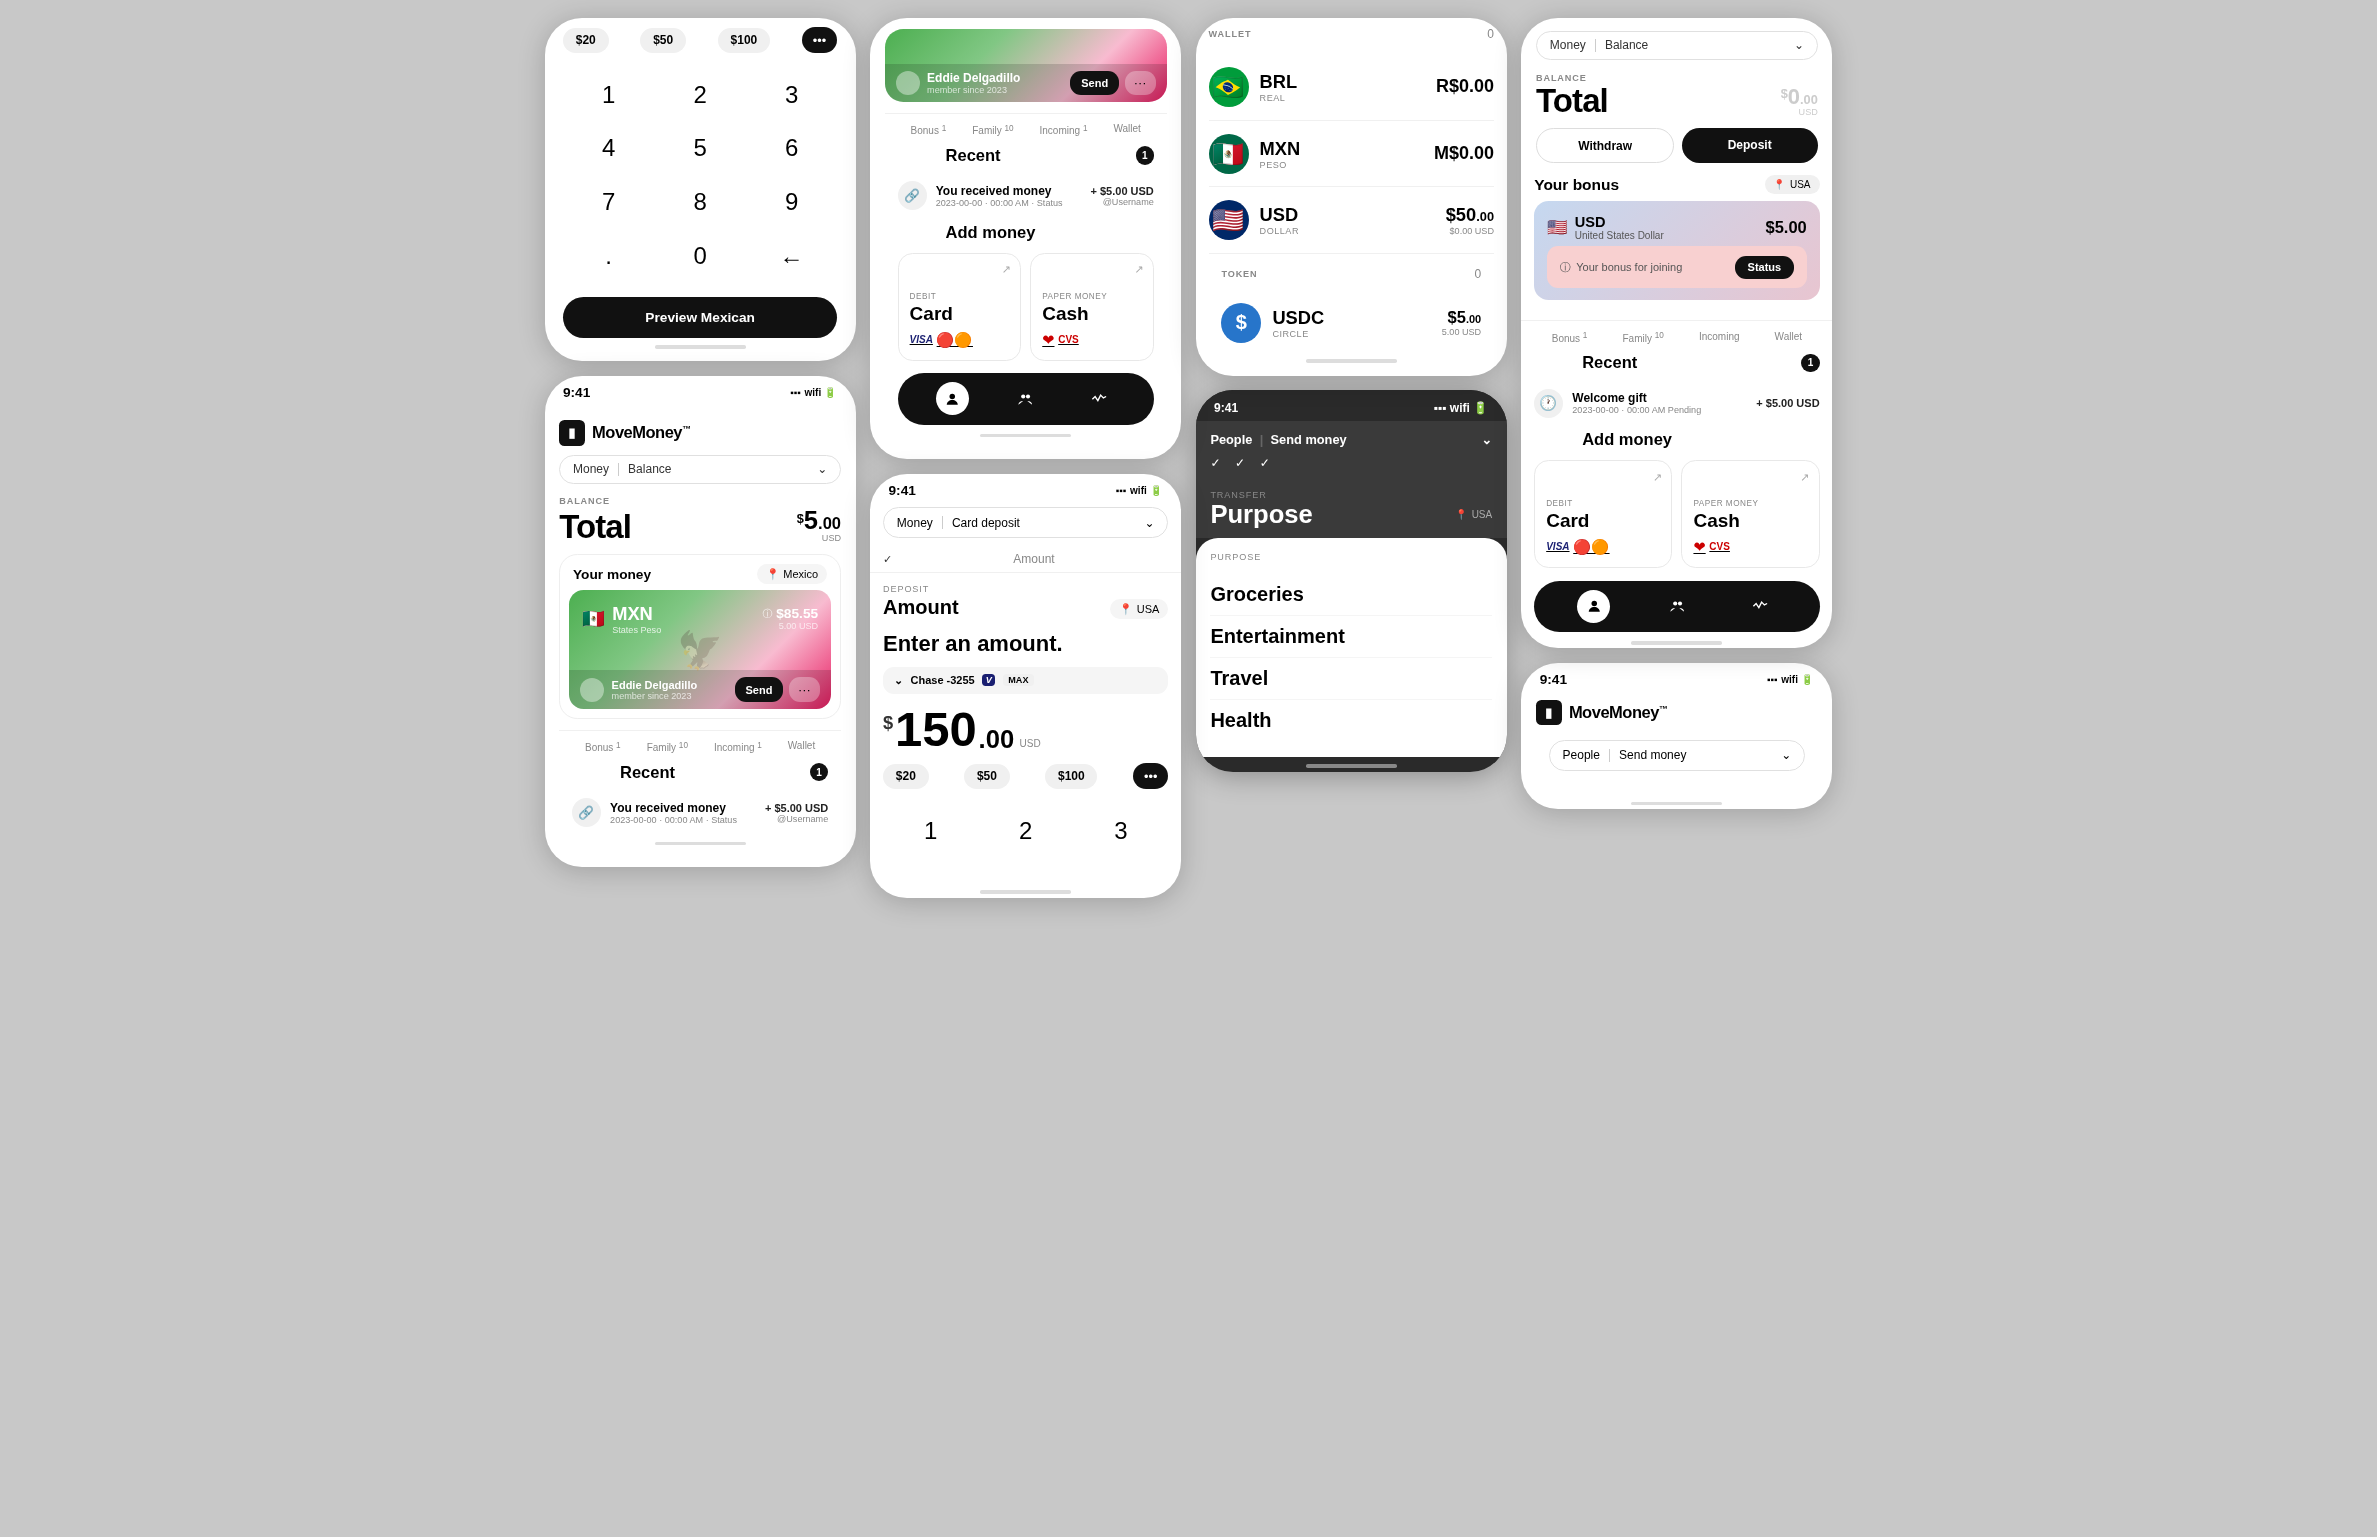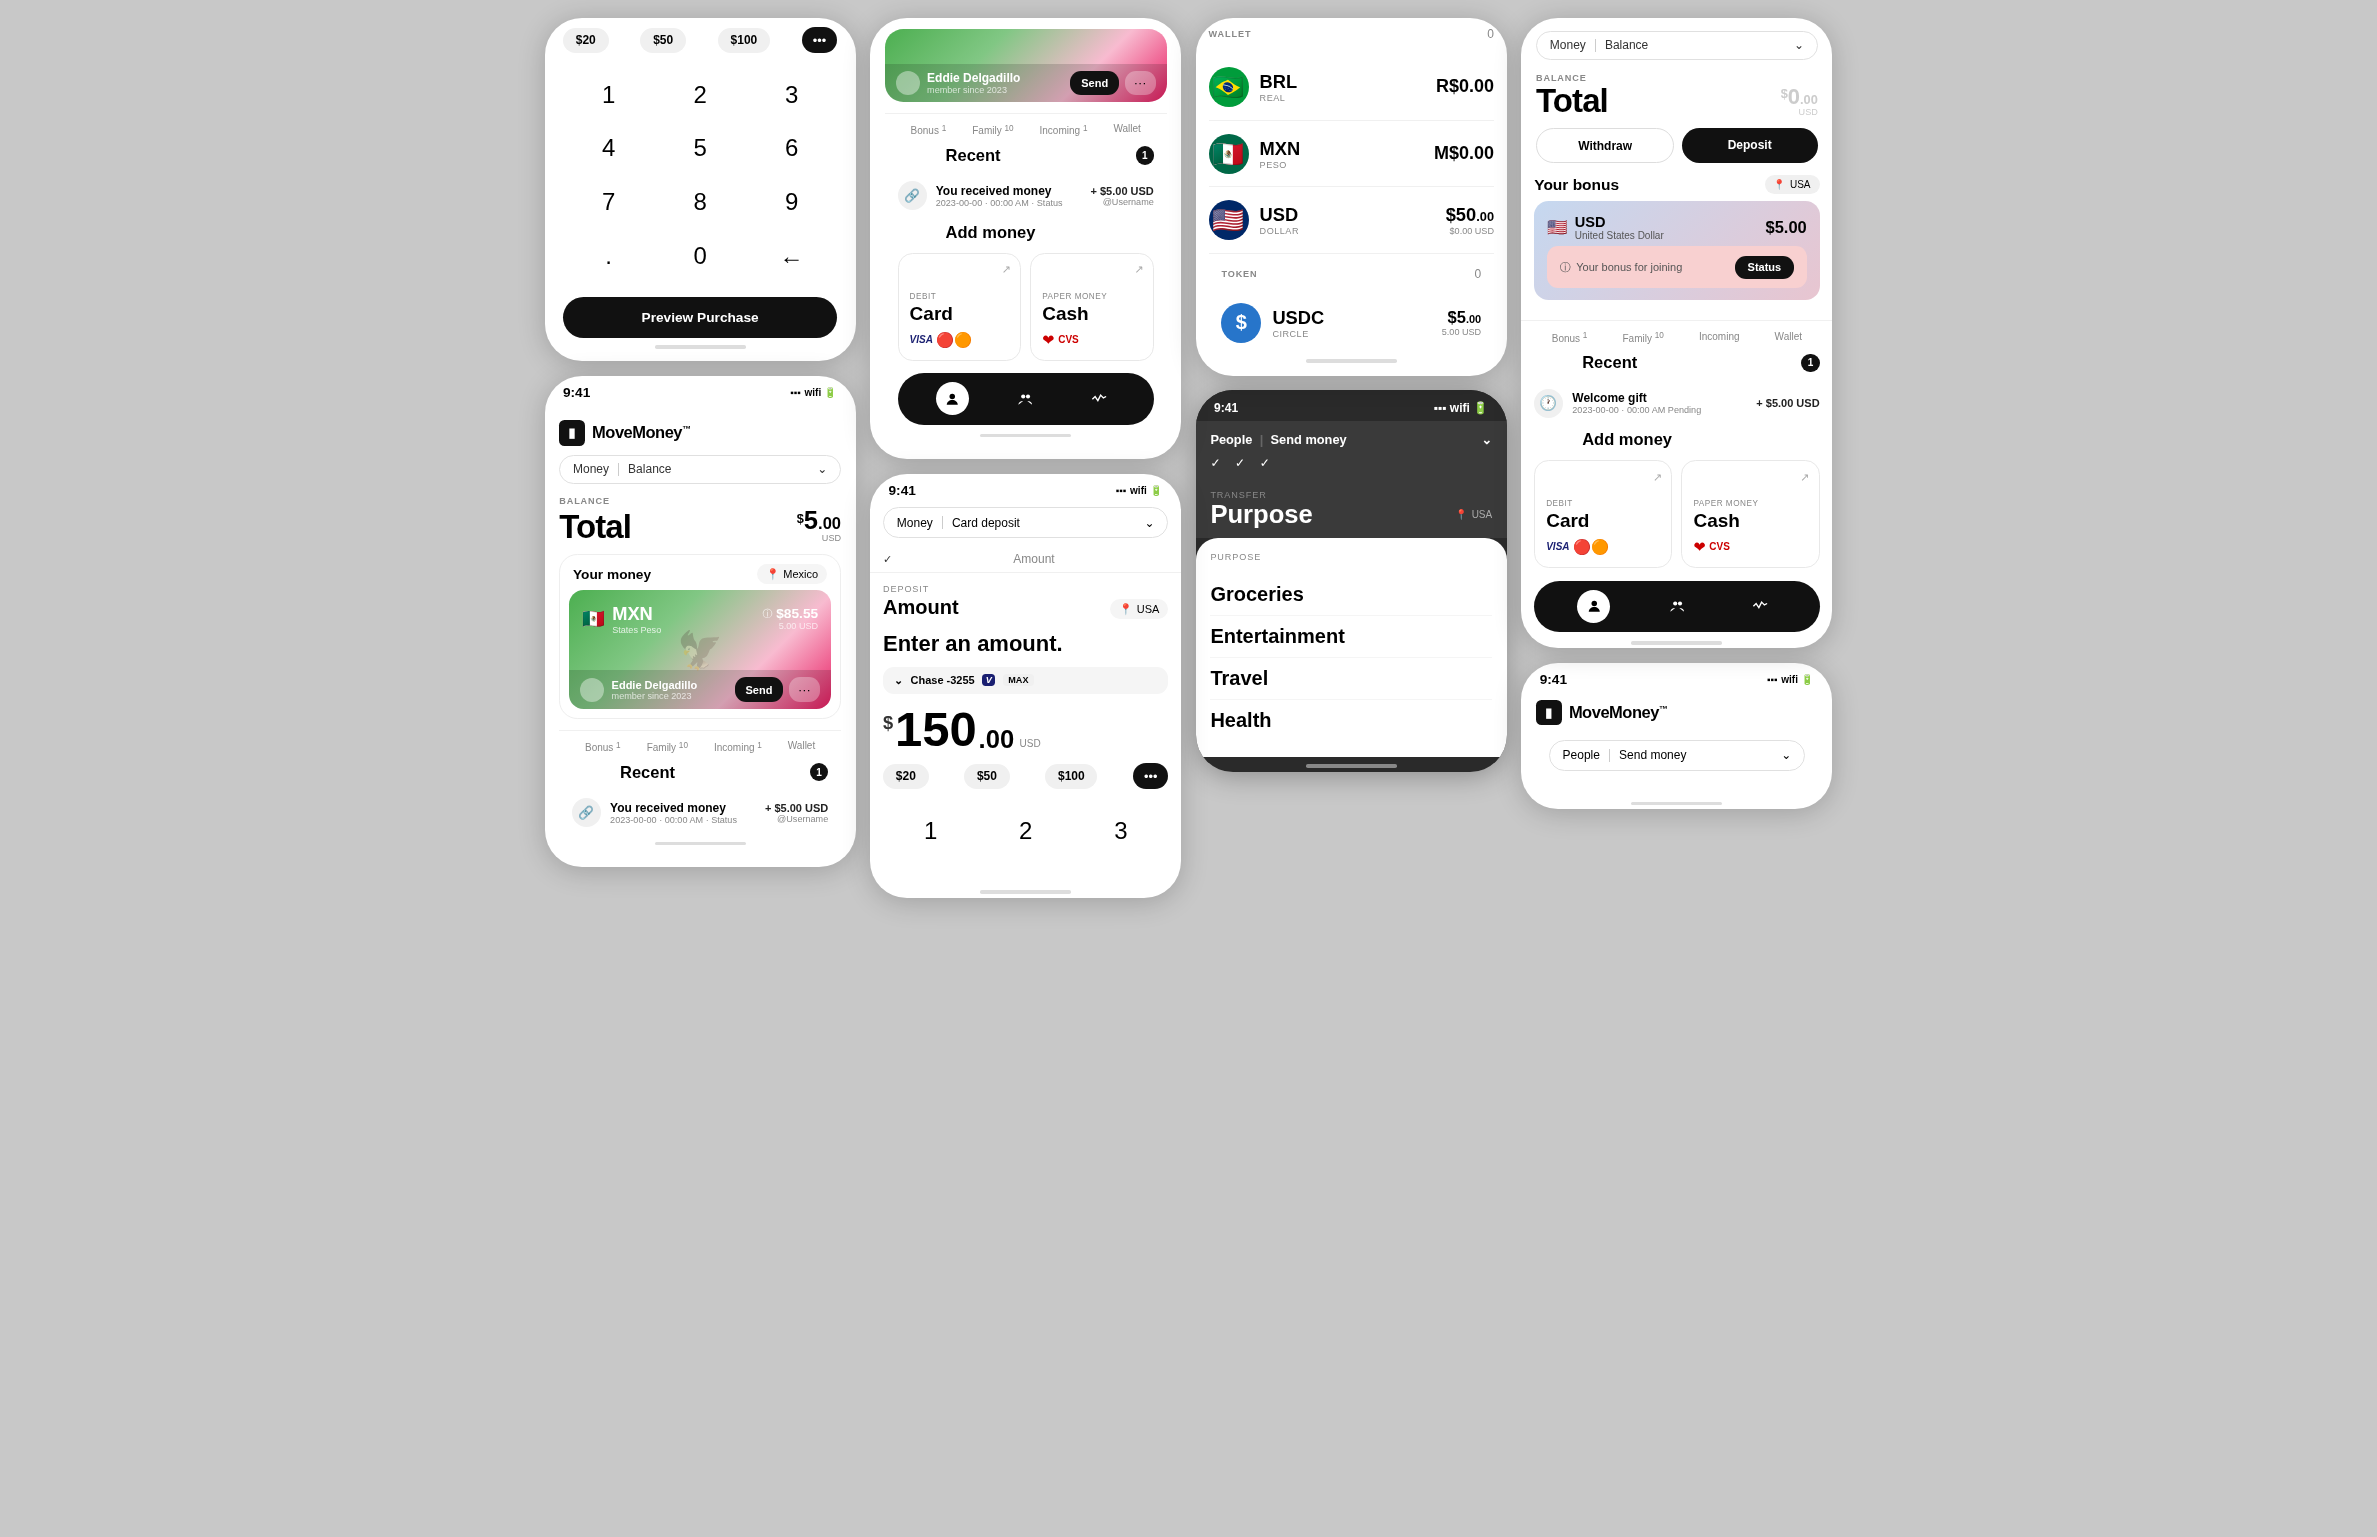--- a/index.html
+++ b/index.html
@@ -255,21 +255,21 @@
     }
     .add-card-label { font-size: 8.2px; color: #888; text-transform: uppercase; letter-spacing: 0.5px; margin-top: 27px; }
     .add-card-title { font-size: 19px; font-weight: 800; margin: 1.8px 0 5.5px; }
     .add-card-corner {
       position: absolute;
       top: 9.1px;
       right: 9.1px;
       font-size: 11px;
       color: #aaa;
     }
-    .card-logos { display: flex; gap: 3.7px; align-items: center; }
+    .card-logos { display: flex; gap: 3.7px; align-items: center; text-decoration: underline; }
     .visa-logo { font-size: 10px; font-weight: 900; font-style: italic; color: #1a1f71; }
     .mc-logo { font-size: 14.6px; }
     .cvs-logo { font-size: 10px; font-weight: 700; color: #cc0000; }
     .heart-logo { color: #cc0000; }
 
     
     .bottom-nav {
       display: flex;
       justify-content: space-around;
       align-items: center;
@@ -637,21 +637,21 @@
           <div class="numpad-key">4</div>
           <div class="numpad-key">5</div>
           <div class="numpad-key">6</div>
           <div class="numpad-key">7</div>
           <div class="numpad-key">8</div>
           <div class="numpad-key">9</div>
           <div class="numpad-key">.</div>
           <div class="numpad-key">0</div>
           <div class="numpad-key">←</div>
         </div>
-        <div class="numpad-preview">Preview Purchase</div>
+        <div class="numpad-preview">Preview Mexican</div>
         <div class="bottom-bar"></div>
       </div>
     </div>
 
     <div class="phone">
       <div class="status-bar">
         <span class="status-time">9:41</span>
         <div class="status-icons">
           <span>▪▪▪</span>
           <span>wifi</span>

